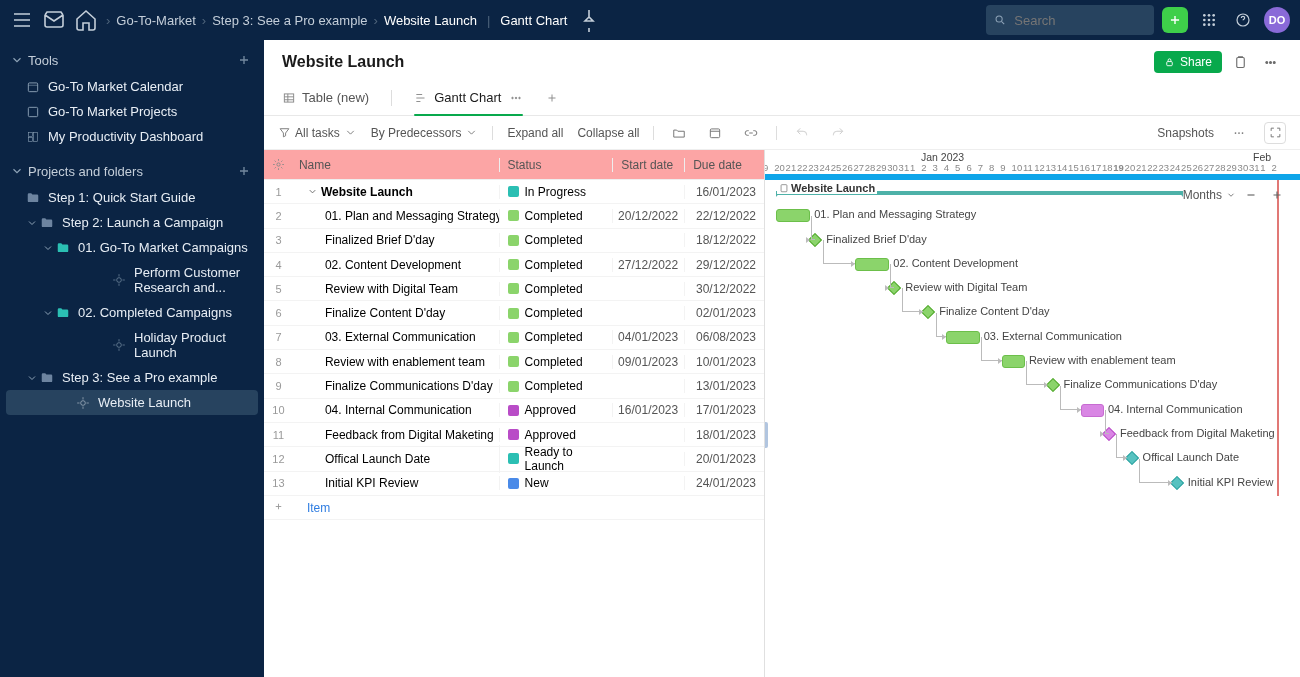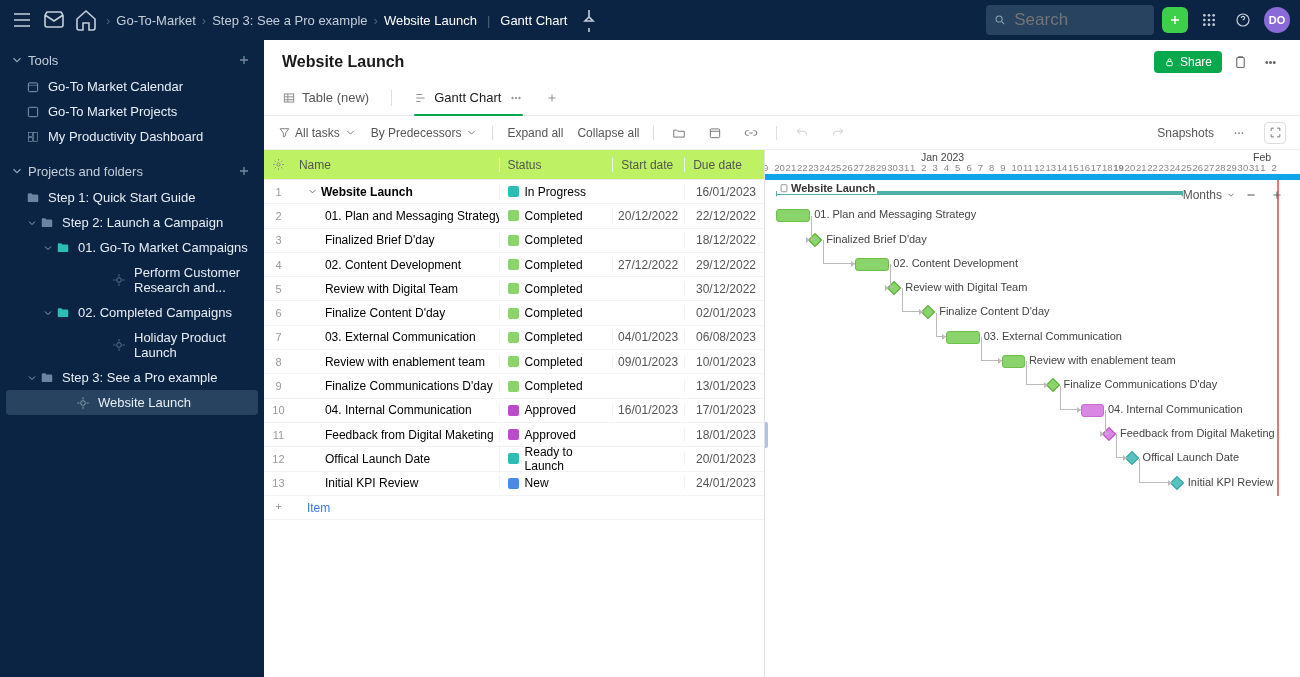--- a/index.html
+++ b/index.html
@@ -10,21 +10,21 @@
   .topbar .tb-icon { width: 24px; height:24px; display:flex; align-items:center; justify-content:center; margin-right:8px; border-radius:4px; cursor:pointer; }
   .topbar .tb-icon svg { stroke: #c4ced9; fill:none; stroke-width:1.6; }
   .crumb { display:flex; align-items:center; gap:6px; }
   .crumb .sep { color:#4e647b; }
   .crumb a { color:#c4ced9; cursor:pointer; }
   .crumb .current { color:#fff; font-weight:500; }
   .crumb .divider { color:#4e647b; margin: 0 4px;}
   .topbar .spacer { flex:1; }
   .search-box { width:168px; height:30px; background:#27435f; border-radius:4px; display:flex; align-items:center; padding:0 8px; color:#8ea3b7; cursor:text; }
   .search-box svg { width:14px; height:14px; stroke:#8ea3b7; fill:none; stroke-width:2; margin-right:6px; }
-  .search-box input { background:transparent; border:0; outline:0; color:#dfe7ef; font-size:17px; width:100%; }
+  .search-box input { background:transparent; border:0; outline:0; color:#dfe7ef; font-size:13px; width:100%; }
   .plus-btn { width:26px; height:26px; border-radius:6px; background:#3ecf4a; display:flex; align-items:center; justify-content:center; margin-left:8px; cursor:pointer; }
   .plus-btn svg { stroke:#fff; stroke-width:2.4; }
   .top-ctrl { width:26px; height:26px; border-radius:4px; display:flex; align-items:center; justify-content:center; margin-left:8px; cursor:pointer; }
   .top-ctrl svg { stroke:#c4ced9; fill:none; stroke-width:1.8; }
   .top-ctrl.apps svg { fill:#c4ced9; stroke:none; }
   .avatar { width:26px; height:26px; border-radius:50%; background:#8a6ad8; color:#fff; display:flex; align-items:center; justify-content:center; font-size:11px; margin-left:8px; font-weight:600; }
   
   
   .layout { display:flex; height: calc(677px - 40px); }
   .sidebar { width:264px; background:#0b2444; color:#c4ced9; font-size:13px; overflow:hidden; padding-top:6px;}
@@ -58,21 +58,21 @@
   
   .toolbar { display:flex; align-items:center; gap:14px; padding: 6px 14px; font-size:12px; color:#555; border-bottom:1px solid #eee; height:34px; }
   .tool { display:flex; align-items:center; gap:4px; cursor:pointer; }
   .tool svg { width:13px; height:13px; stroke:#777; fill:none; stroke-width:1.7; }
   .toolbar .mid-spacer { flex:1; }
   .tool-ic { width:22px; height:22px; display:flex; align-items:center; justify-content:center; border-radius:4px; cursor:pointer; }
   
   
   .content { flex:1; display:flex; overflow:hidden; }
   .grid { width:501px; border-right:1px solid #e0e0e0; overflow:hidden; }
-  .grid-hdr-row { display:flex; height:30px; align-items:center; font-size:12px; color:#555; background:#bef264; border-bottom:1px solid #eee;}
+  .grid-hdr-row { display:flex; height:30px; align-items:center; font-size:12px; color:#555; background:#fca5a5; border-bottom:1px solid #eee;}
   .col-gear { width:29px; display:flex; justify-content:center; align-items:center; }
   .col-name { width:206px; padding-left:6px; }
   .col-status { width:114px; border-left:1px solid #eee; padding-left:8px; }
   .col-start { width:72px; border-left:1px solid #eee; padding-left:8px; text-align:right; padding-right:6px;}
   .col-due { width:80px; border-left:1px solid #eee; padding-left:8px; text-align:right; padding-right:8px;}
   .grid-row { display:flex; height:24.3px; align-items:center; font-size:12px; border-bottom:1px solid #f3f3f3; }
   .grid-row .rn { width:29px; text-align:center; color:#999; font-size:11px; }
   .grid-row .name-cell { width:206px; padding-left:6px; display:flex; align-items:center; white-space:nowrap; overflow:hidden; }
   .grid-row .name-cell.indent1 { padding-left:14px; } .grid-row .name-cell.indent2 { padding-left:32px; }
   .grid-row.parent .name-cell { font-weight:600; }

